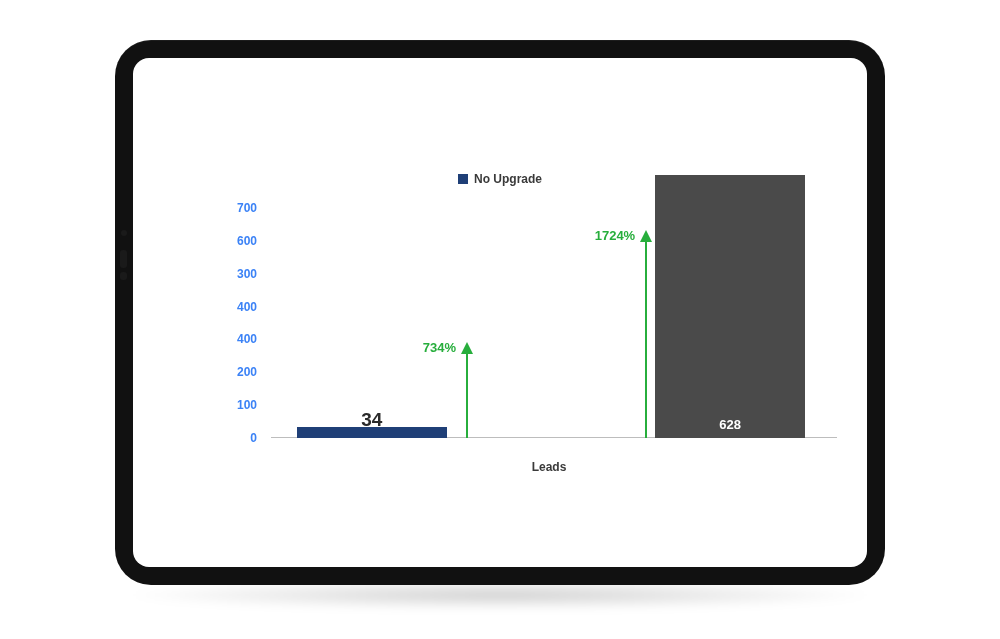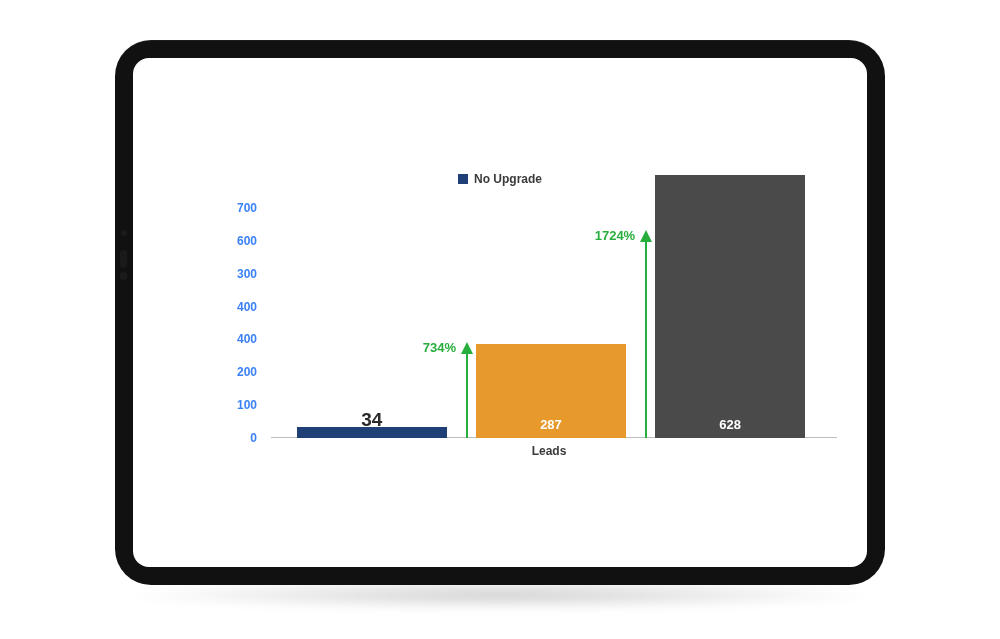--- a/index.html
+++ b/index.html
@@ -132,21 +132,21 @@
     text-align: center;
     font-size: 13px;
     font-weight: 700;
     color: #fff;
     bottom: 6px;
   }
   .xlabel {
     position: absolute;
     left: 0; right: 0;
     top: 100%;
-    margin-top: 6px;
+    margin-top: 22px;
     text-align: center;
     font-size: 12px;
     font-weight: 700;
     color: #3a3a3a;
   }
   
   .arrow-group {
     position: absolute;
     bottom: 0;
   }
@@ -215,23 +215,20 @@
 
         <div class="bar" style=";left:25.799999999999997px;width:150px;height:11.17142857142857px;background:#1f3f77;">
           <div class="bar-label-above" style="top:-18px">34</div>
         </div>
 
         <div class="arrow-group" style=";left:195px;height:94.3px;width:2px;">
           <div class="arrow-line" style=";height:84.3px;"></div>
           <div class="arrow-head" style=";top:-2px;"></div>
           <div class="arrow-label" style=";top:-4px;">734%</div>
         </div>
-        <div class="bar" style=";left:205px;width:150px;height:94.3px;background:#e79a2b;">
-          <div class="bar-label-inside">287</div>
-        </div>
 
         <div class="arrow-group" style=";left:374.2px;height:206.34285714285713px;width:2px;">
           <div class="arrow-line" style=";height:196.34285714285713px;"></div>
           <div class="arrow-head" style=";top:-2px;"></div>
           <div class="arrow-label" style=";top:-4px;">1724%</div>
         </div>
         <div class="bar" style=";left:384.2px;width:150px;height:263px;background:#4a4a4a;">
           <div class="bar-label-inside">628</div>
         </div>
 

